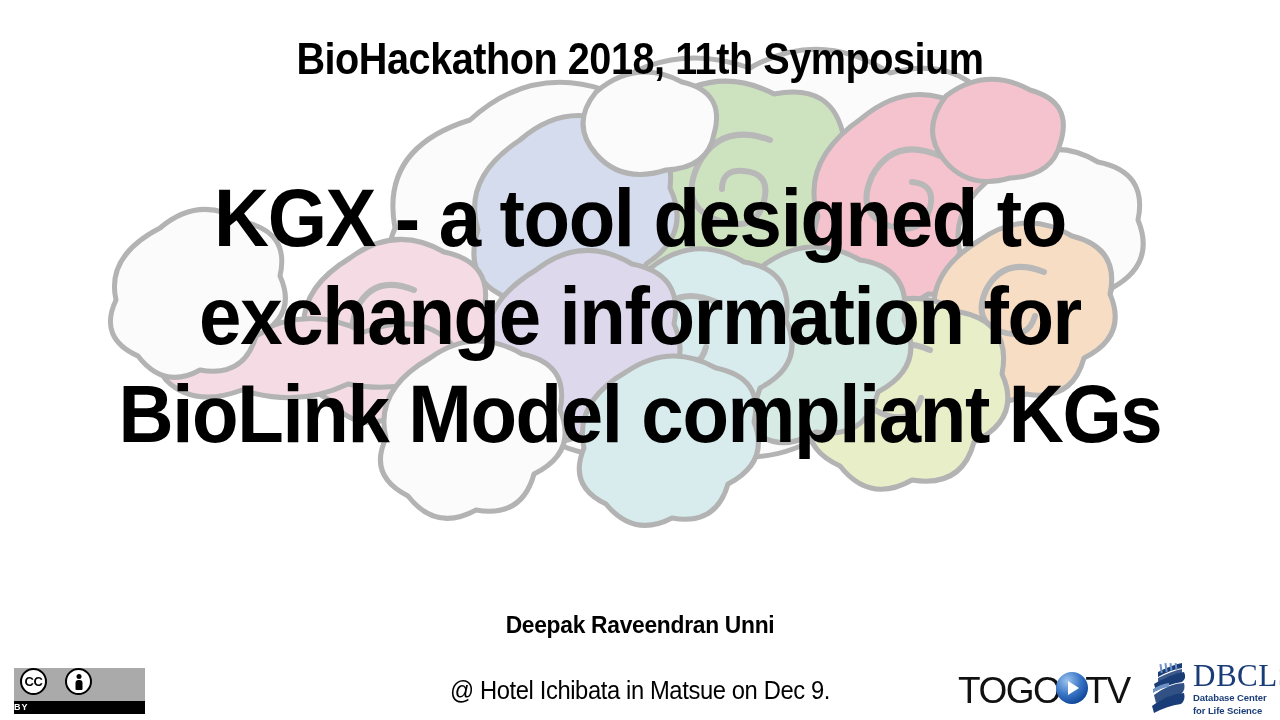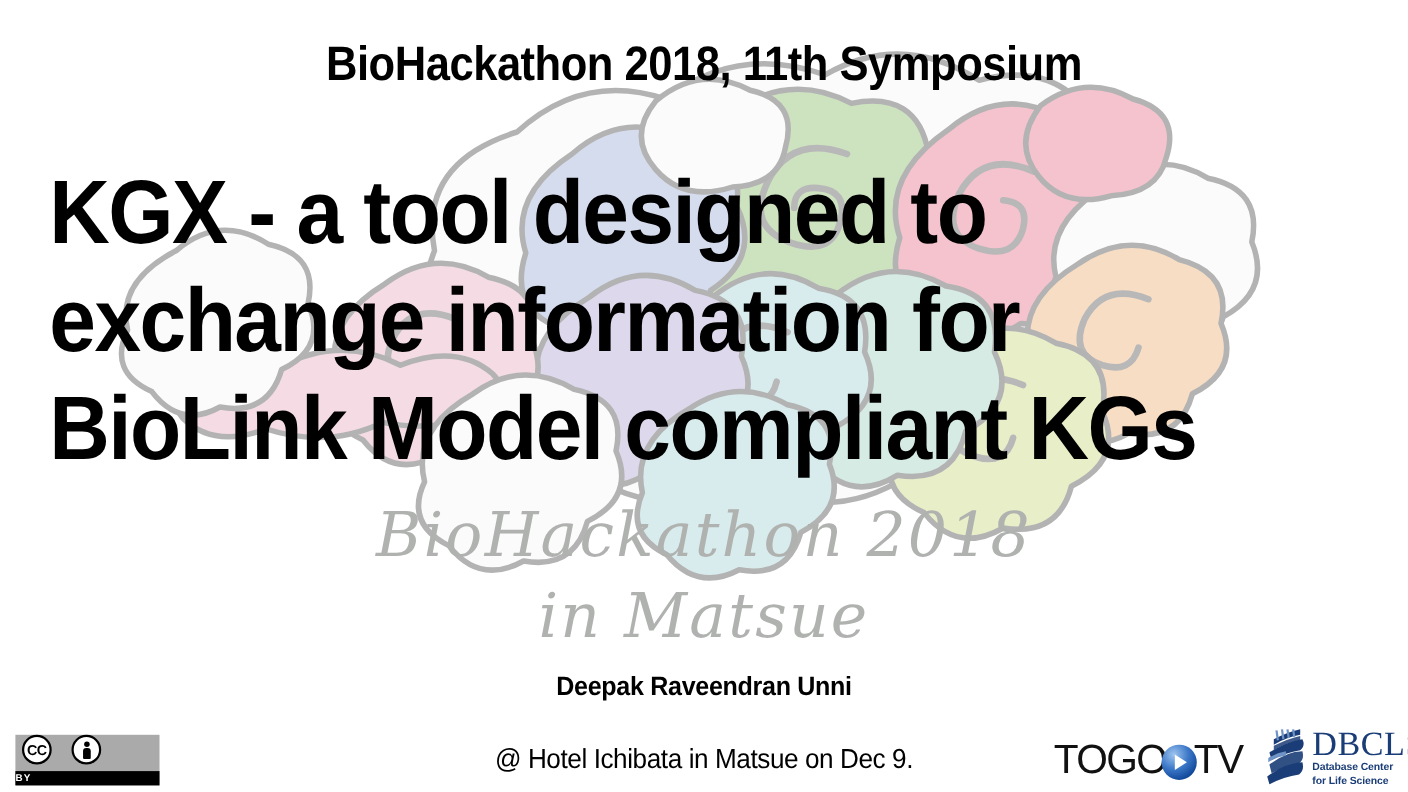--- a/index.html
+++ b/index.html
@@ -45,23 +45,24 @@
     font-size: 44px;
     letter-spacing: -0.5px;
     line-height: 1.05;
     transform: scaleX(0.90);
     transform-origin: center top;
     white-space: nowrap;
   }
 
   .main-title {
     position: absolute;
-    top: 145px;
-    left: 0;
-    width: 1280px;
+    top: 169px;
+    left: 0;
+    width: 1280px;
+    text-align: center;
   }
   .main-title .tl {
     display: block;
     font-family: "Liberation Sans Narrow", "Liberation Sans", sans-serif;
     font-weight: bold;
     font-size: 82px;
     line-height: 98px;
     letter-spacing: -1.5px;
     transform: scaleX(0.93);
     white-space: nowrap;
@@ -190,21 +191,21 @@
     align-items: center;
   }
   #togotv .wordmark {
     font-family: "Liberation Sans", sans-serif;
     font-weight: normal;
     font-size: 37px;
     letter-spacing: -1.5px;
     color: #111;
     line-height: 1;
     display: flex;
-    align-items: flex-end;
+    align-items: flex-start;
   }
   #togotv .play-sphere {
     width: 32px; height: 32px;
     border-radius: 50%;
     margin: 0 -3px 0 -4px;
     background: radial-gradient(circle at 35% 28%, #9ec4ef 0%, #3d79c8 42%, #134a9c 75%, #0a2f66 100%);
     position: relative;
     flex: 0 0 auto;
   }
   #togotv .play-sphere::after {
@@ -297,24 +298,20 @@
   <div id="content">
 
     <div class="event-header">BioHackathon 2018, 11th Symposium</div>
 
     <div class="main-title">
       <span class="tl">KGX - a tool designed to</span>
       <span class="tl">exchange information for</span>
       <span class="tl">BioLink Model compliant KGs</span>
     </div>
 
-    <div class="sub-title">
-      <span class="sl">BioHackathon 2018</span>
-      <span class="sl">in Matsue</span>
-    </div>
 
     <div class="author">Deepak Raveendran Unni</div>
 
     <div class="venue">@ Hotel Ichibata in Matsue on Dec 9.</div>
 
     <div id="cc-badge">
       <div class="cc-top">
         <span class="cc-circle">CC</span>
         <span class="cc-circle person">
           <span class="head"></span>

